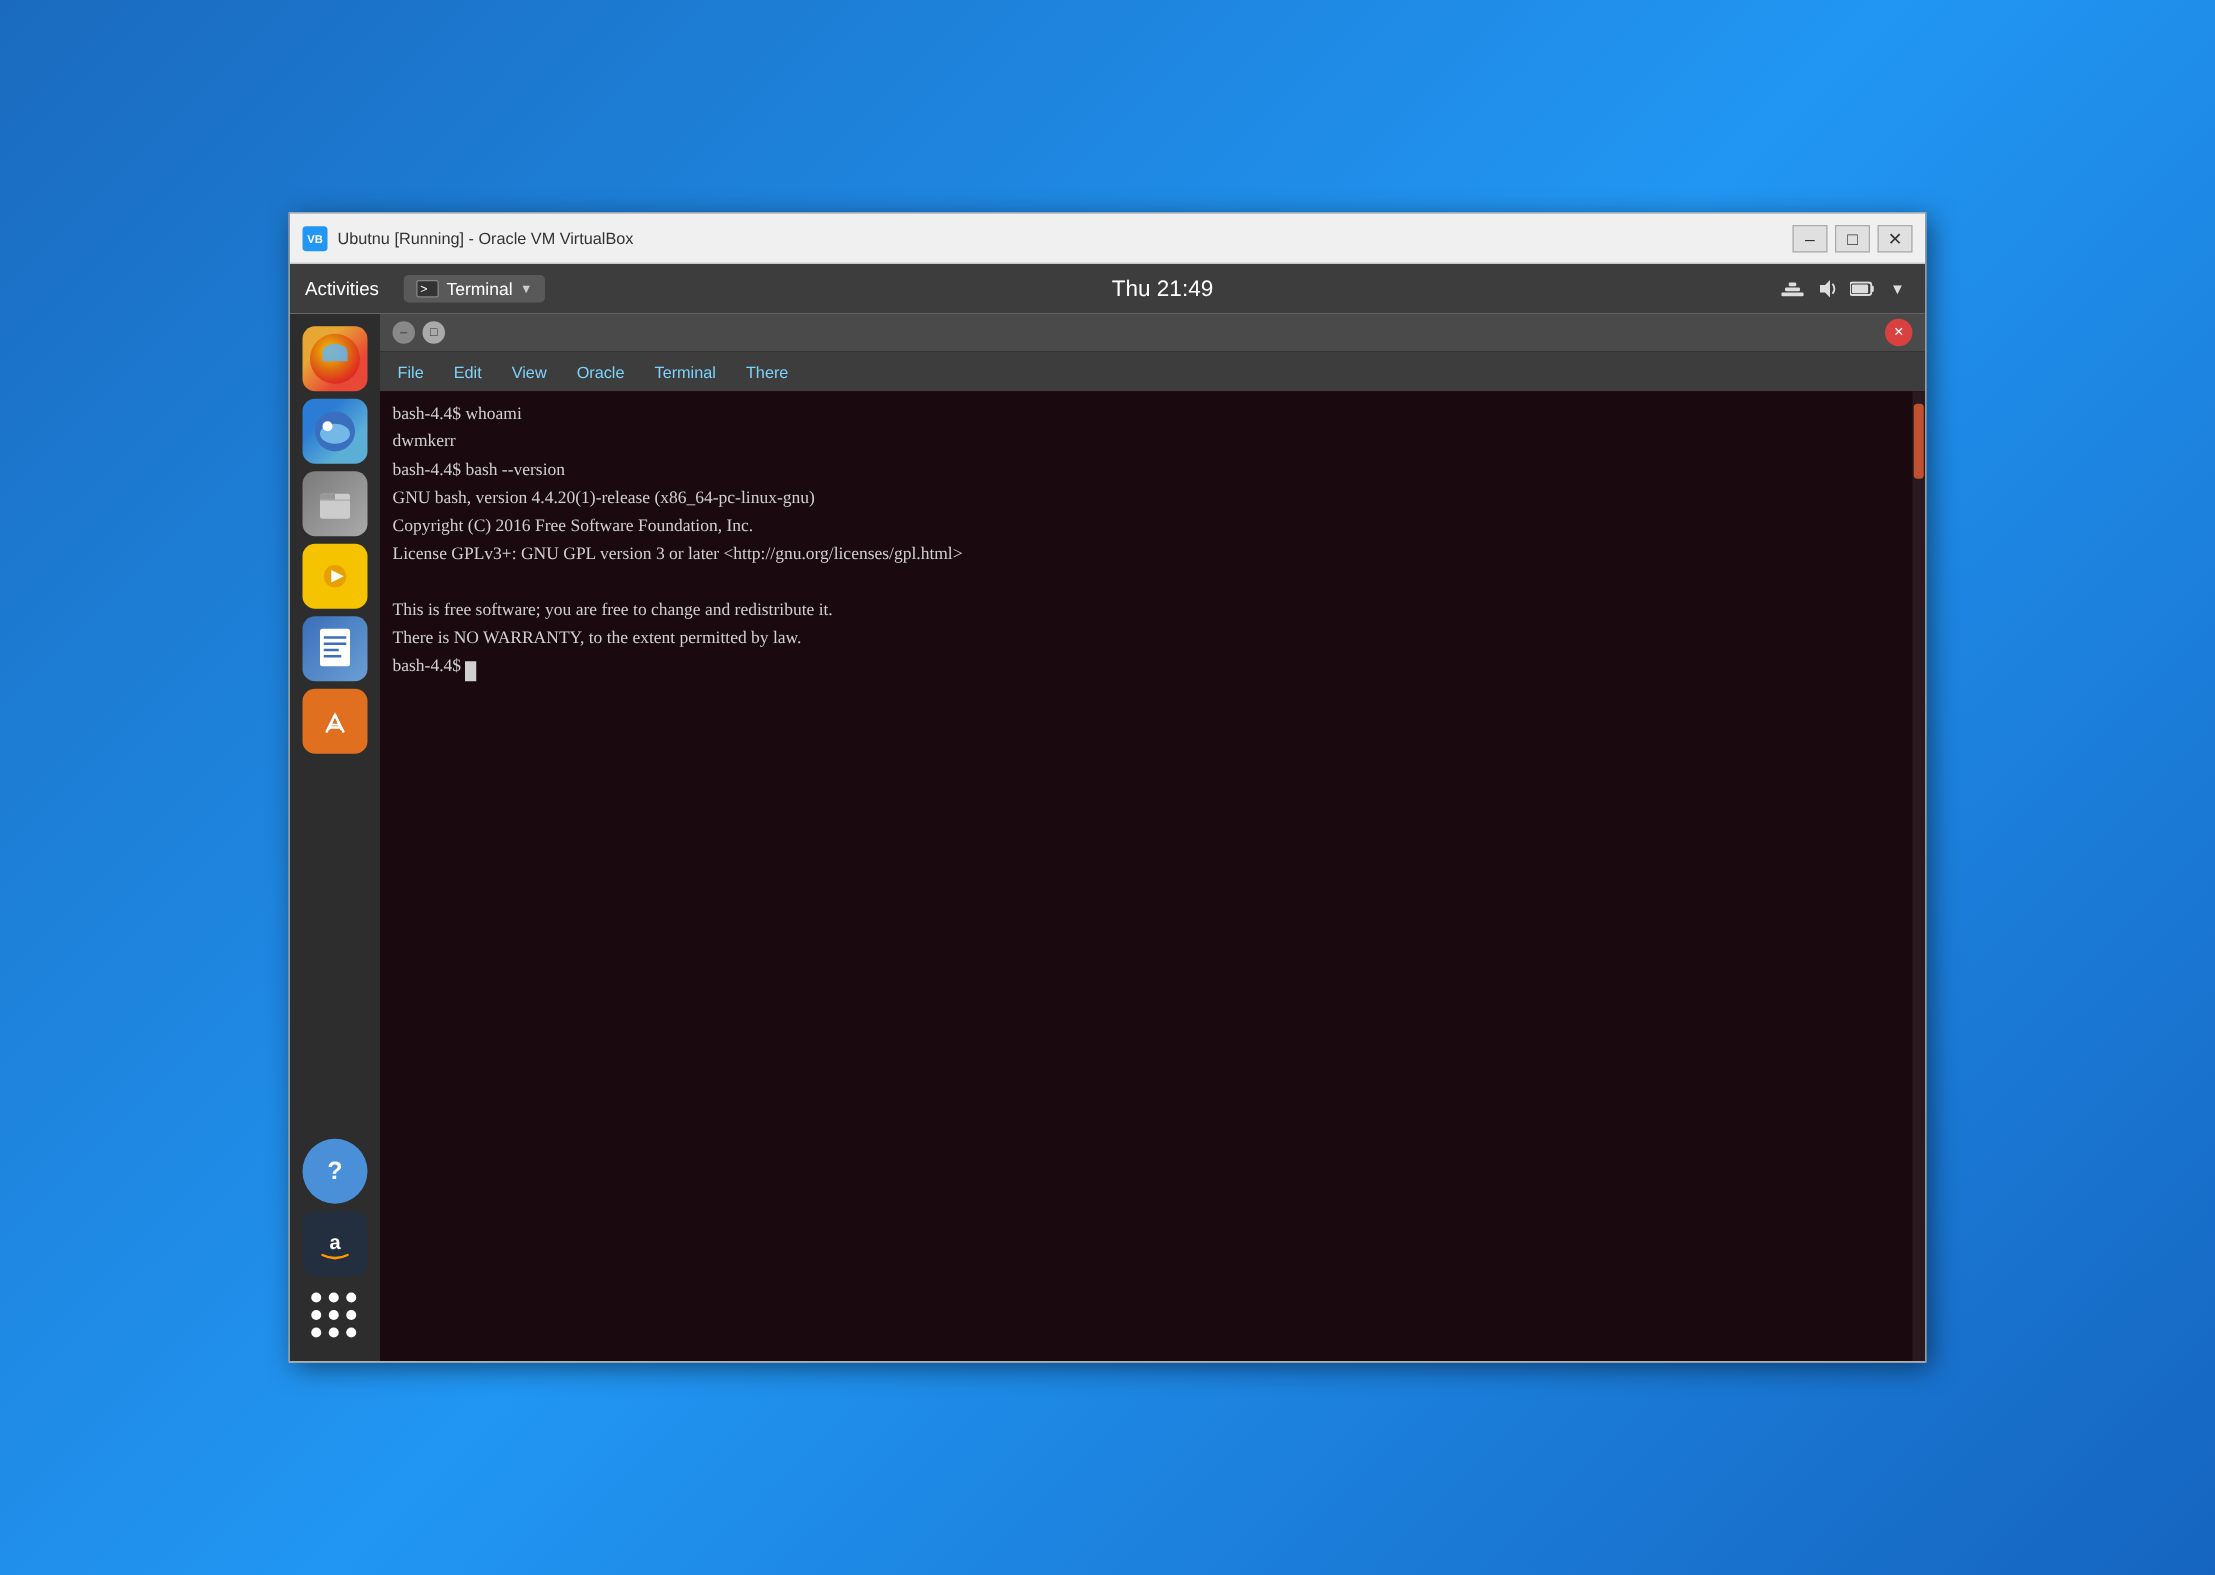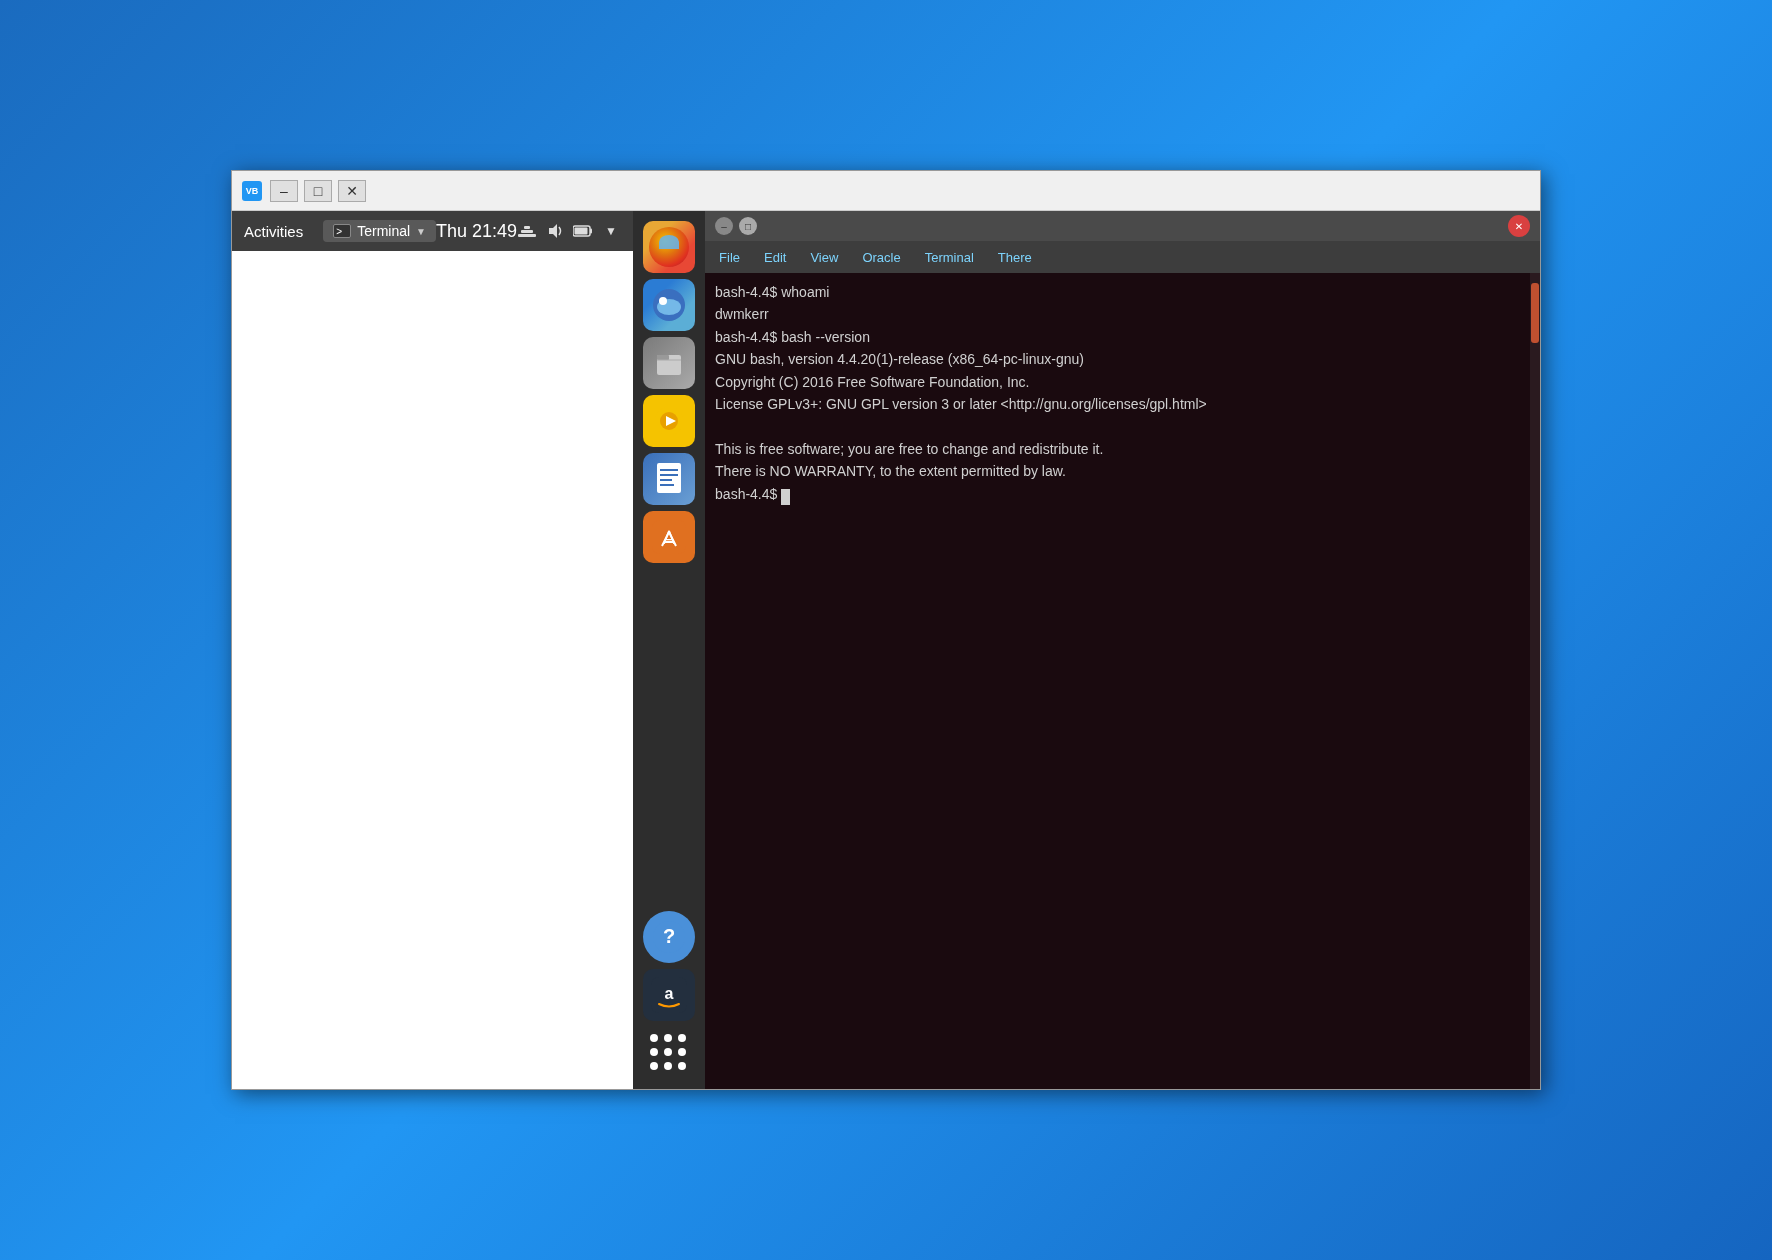--- a/index.html
+++ b/index.html
@@ -68,20 +68,21 @@
       justify-content: center;
       font-size: 14px;
       color: #333;
     }
     .vbox-btn.close { background: #e0e0e0; }
 
     
     .ubuntu-container {
       flex: 1;
       display: flex;
+      flex-direction: column;
       overflow: hidden;
     }
 
     
     .ubuntu-topbar {
       height: 40px;
       background: #3d3d3d;
       display: flex;
       align-items: center;
       padding: 0 12px;
@@ -272,21 +273,21 @@
       font-size: 14px;
       color: #d0d0d0;
       background: #1a0a0f;
       overflow: hidden;
       position: relative;
       line-height: 1.6;
     }
     .terminal-content pre {
       color: #d0d0d0;
       white-space: pre-wrap;
-      font-family: Liberation Sans, sans-serif;
+      font-family: Liberation Serif, serif;
       font-size: 14px;
       line-height: 1.6;
     }
 
     
     .terminal-scrollbar {
       width: 10px;
       background: #2a1a1f;
       position: relative;
       flex-shrink: 0;
@@ -323,20 +324,21 @@
   </style>
 </head>
 <body>
 
 <div class="vbox-window">
 
   <div class="vbox-titlebar">
     <div class="vbox-icon">
       <span style="font-size:9px;font-weight:bold;color:white;">VB</span>
     </div>
+    <div class="vbox-title">Ubutnu [Running] - Oracle VM VirtualBox</div>
     <div class="vbox-controls">
       <div class="vbox-btn">–</div>
       <div class="vbox-btn">□</div>
       <div class="vbox-btn close">✕</div>
     </div>
   </div>
 
   <div class="ubuntu-container">
 
     <div class="ubuntu-topbar">

